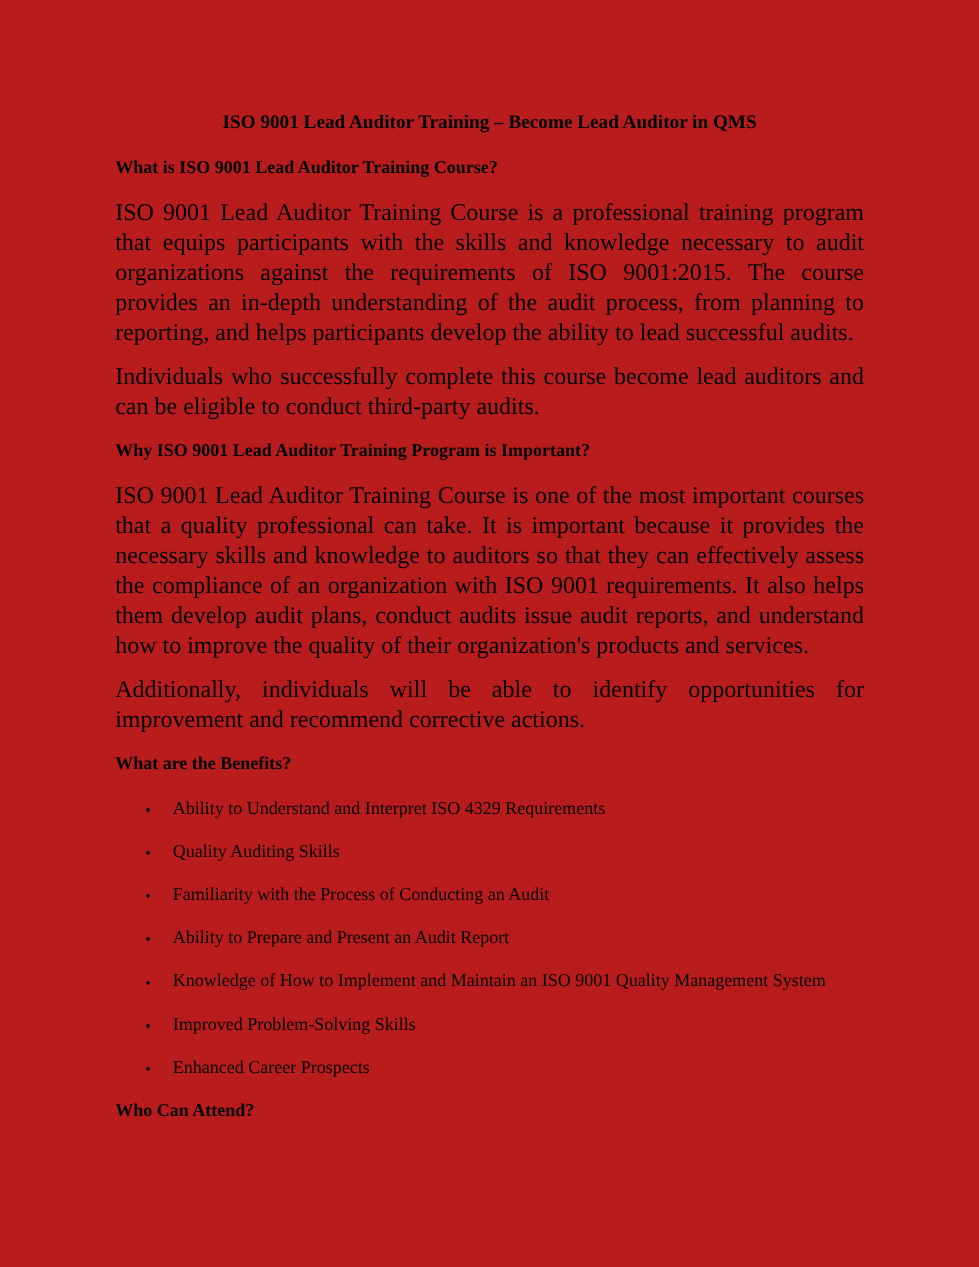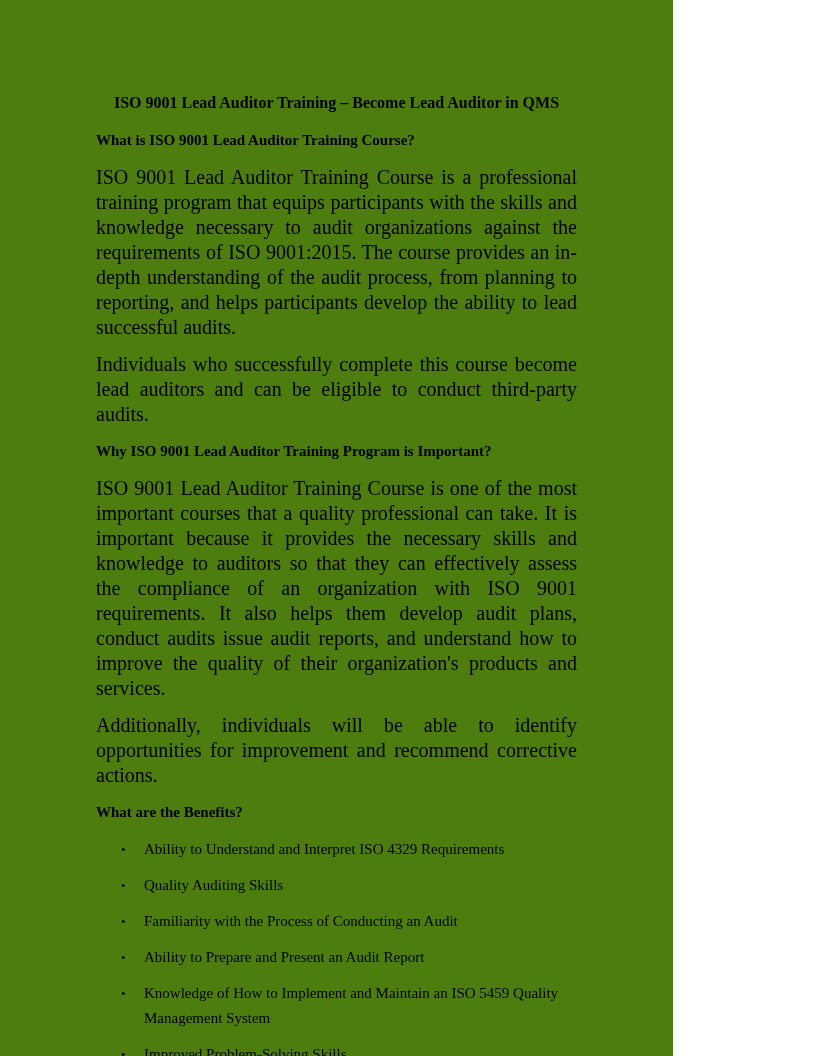--- a/index.html
+++ b/index.html
@@ -5,23 +5,23 @@
   * { margin: 0; padding: 0; box-sizing: border-box; }
   html, body { background: #ffffff; }
   body {
     width: 816px;
     height: 1056px;
     font-family: "Liberation Serif", serif;
     color: #000000;
     overflow: hidden;
   }
   .page {
-    width: 673px;
+    width: 816px;
     height: 1056px;
-    background: #4d7c0f;
+    background: #b91c1c;
     padding: 90px 96px 0 96px;
   }
   .doc-title {
     font-size: 16px;
     font-weight: bold;
     text-align: center;
     line-height: 25px;
     margin-bottom: 13px;
   }
   .heading {
@@ -89,21 +89,21 @@
     <li class="bullet-item">
       <span class="bullet-marker">•</span>
       <span class="bullet-text">Familiarity with the Process of Conducting an Audit</span>
     </li>
     <li class="bullet-item">
       <span class="bullet-marker">•</span>
       <span class="bullet-text">Ability to Prepare and Present an Audit Report</span>
     </li>
     <li class="bullet-item">
       <span class="bullet-marker">•</span>
-      <span class="bullet-text">Knowledge of How to Implement and Maintain an ISO 5459 Quality Management System</span>
+      <span class="bullet-text">Knowledge of How to Implement and Maintain an ISO 9001 Quality Management System</span>
     </li>
     <li class="bullet-item">
       <span class="bullet-marker">•</span>
       <span class="bullet-text">Improved Problem-Solving Skills</span>
     </li>
     <li class="bullet-item">
       <span class="bullet-marker">•</span>
       <span class="bullet-text">Enhanced Career Prospects</span>
     </li>
   </ul>

